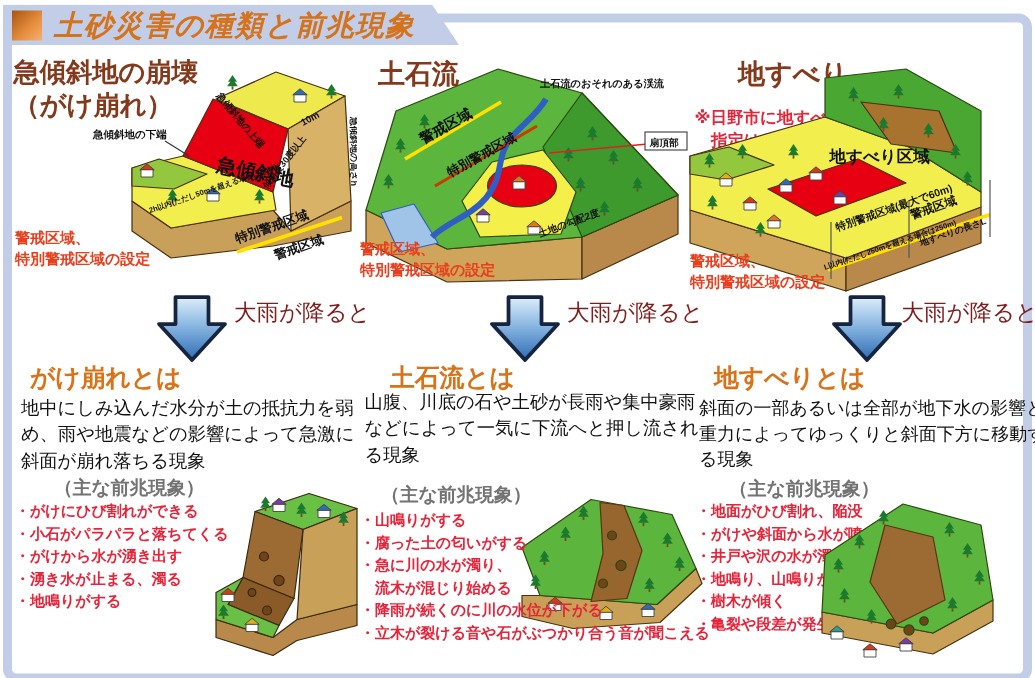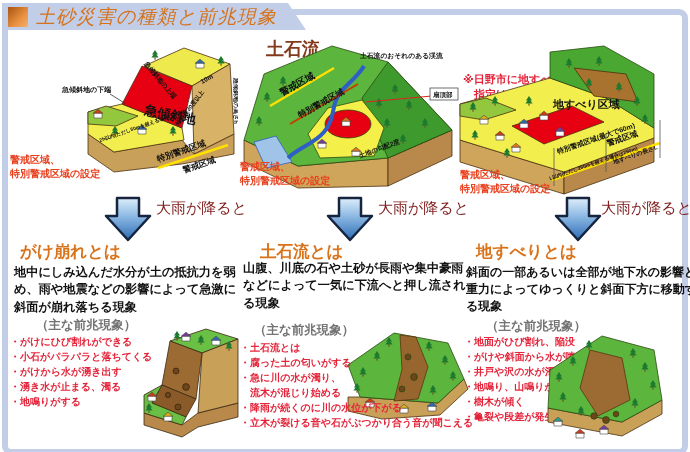--- a/index.html
+++ b/index.html
@@ -16,29 +16,29 @@
   
   #banner{
     position:absolute;left:2px;top:3px;width:304px;height:27px;background:#c2cde8;
     clip-path:polygon(0 0,calc(100% - 18px) 0,100% 100%,0 100%);
   }
   #banner-sq{
     position:absolute;left:8px;top:7px;width:20px;height:20px;
     background:linear-gradient(135deg,#a85410,#e89040 60%,#f4b070);
   }
   #page-title{
-    position:absolute;left:36px;top:4px;font-size:19px;font-weight:normal;font-style:italic;
+    position:absolute;left:36px;top:4px;font-size:19px;font-weight:bold;font-style:italic;
     color:#d4731c;letter-spacing:1px;white-space:nowrap;
   }
   
   .col-title{font-weight:bold;color:#833a1c;font-size:17.5px;line-height:1.25;white-space:pre;}
   .zone-note{font-weight:bold;color:#e8401e;font-size:10px;line-height:1.35;white-space:pre;}
   .rain{font-weight:normal;color:#7f1d1d;font-size:15px;white-space:nowrap;text-align:center;}
   .sec-title{font-weight:bold;color:#d9731a;font-size:16.5px;white-space:nowrap;}
-  .desc{font-weight:bold;color:#111;font-size:12.2px;line-height:1.42;}
+  .desc{font-weight:normal;color:#111;font-size:12.2px;line-height:1.42;}
   .signs-title{font-weight:bold;color:#737373;font-size:12.5px;white-space:nowrap;}
   .sign{font-weight:bold;color:#e5243a;font-size:10px;line-height:1.5;white-space:pre;}
   .note{font-weight:bold;color:#e5243a;font-size:11px;line-height:1.35;white-space:pre;}
   svg text{font-family:"Liberation Sans","DejaVu Sans",sans-serif;font-weight:bold;fill:#111;}
 </style>
 </head>
 <body>
 
 <div id="page">
 
@@ -60,20 +60,22 @@
       </g>
       <path id="blockArrow" d="M13,2 L35,2 L35,20 L46,20 L24,44 L2,20 L13,20 Z"></path>
     </defs>
   </svg>
 
   <div id="frame"></div>
   <div id="banner"></div>
   <div id="banner-sq"></div>
   <div id="page-title">土砂災害の種類と前兆現象</div>
 
+  <div class="abs col-title" style="left:9px;top:38px">急傾斜地の崩壊
+（がけ崩れ）</div>
 
   <svg class="abs" style="left:60px;top:34px" width="178" height="142" viewBox="0 0 178 142">
     <g stroke="#4a3010" stroke-width="0.8" stroke-linejoin="round">
       <polygon points="28,100 54,118 122,106 134,120 174,100 174,120 122,130 54,138 28,120" fill="#c9a05a"></polygon>
       <polygon points="84,32 124,14 170,30 132,52" fill="#eee94d"></polygon>
       <polygon points="132,52 170,30 174,100 134,120" fill="#d8b267"></polygon>
       <polygon points="28,78 62,70 122,94 124,106 54,118 28,100" fill="#f2ee4e"></polygon>
       <polygon points="28,78 46,72 78,82 56,92 28,90" fill="#93c83e"></polygon>
       <polygon points="82,32 132,52 122,94 62,70" fill="#e60012"></polygon>
     </g>
@@ -136,21 +138,21 @@
       <use href="#tree" x="56" y="10"></use>
       <use href="#tree" x="84" y="16"></use>
       <use href="#house" x="40" y="8" color="#7a3ca0"></use>
       <use href="#house" x="70" y="12" color="#2e6db4"></use>
       <use href="#house" x="6" y="68" color="#d23c14"></use>
       <use href="#house" x="22" y="88" color="#e0b018"></use>
       <use href="#tree" x="4" y="78"></use>
     </g>
   </svg>
 
-  <div class="abs col-title" style="left:266px;top:38px;font-size:18px">土石流</div>
+  <div class="abs col-title" style="left:252px;top:38px;font-size:18px">土石流</div>
 
   <svg class="abs" style="left:236px;top:36px" width="232" height="154" viewBox="0 0 232 154">
     <g stroke="#2a4a10" stroke-width="0.8" stroke-linejoin="round">
       <polygon points="8,104 62,130 152,122 152,150 62,152 8,126" fill="#cfa55c" stroke="#4a3010"></polygon>
       <polygon points="152,122 216,94 216,120 152,150" fill="#b8894a" stroke="#4a3010"></polygon>
       <polygon points="8,104 28,38 96,10 152,26 216,94 152,122 62,130" fill="#5cb53c"></polygon>
       <polygon points="152,26 216,94 152,122 126,62" fill="#3f9a2e"></polygon>
       <polygon points="92,72 126,64 148,92 138,120 84,122 72,98" fill="#f5ef4a"></polygon>
       <ellipse cx="112" cy="88" rx="23" ry="14" fill="#e60012"></ellipse>
       <polygon points="18,106 40,100 56,126 30,132" fill="#9fc4e8" stroke="#2f5fc4"></polygon>
@@ -211,28 +213,29 @@
       <use href="#tree" x="108" y="44"></use>
       <use href="#tree" x="12" y="56"></use>
       <use href="#tree" x="88" y="58"></use>
       <use href="#house" x="24" y="72" color="#d23c14"></use>
       <use href="#house" x="86" y="76" color="#2e6db4"></use>
       <use href="#house" x="58" y="78" color="#e0b018"></use>
     </g>
   </svg>
 
   <div class="abs" style="left:240px;top:340px">
-    <div class="sign">・土石流とは</div>
+    <div class="sign">・山鳴りがする</div>
     <div class="sign">・腐った土の匂いがする</div>
     <div class="sign">・急に川の水が濁り、
 　流木が混じり始める</div>
     <div class="sign">・降雨が続くのに川の水位が下がる</div>
     <div class="sign">・立木が裂ける音や石がぶつかり合う音が聞こえる</div>
   </div>
 
+  <div class="abs col-title" style="left:492px;top:38px;font-size:18px">地すべり</div>
   <div class="abs note" style="left:463px;top:72px">※日野市に地すべりの
 　指定はありません。</div>
 
   <svg class="abs" style="left:456px;top:40px" width="230" height="158" viewBox="0 0 230 158">
     <g stroke="#4a3010" stroke-width="0.8" stroke-linejoin="round">
       <polygon points="4,100 108,132 108,154 4,122" fill="#cfa55c"></polygon>
       <polygon points="108,132 198,98 198,122 108,154" fill="#b8894a"></polygon>
       <polygon points="4,64 94,38 150,58 198,88 198,98 108,132 4,100" fill="#f2ee4e"></polygon>
       <polygon points="94,12 148,6 198,34 198,88 150,58 94,38" fill="#4aa832" stroke="#2a4a10"></polygon>
       <polygon points="118,28 170,34 182,62 138,56" fill="#a8732f"></polygon>

